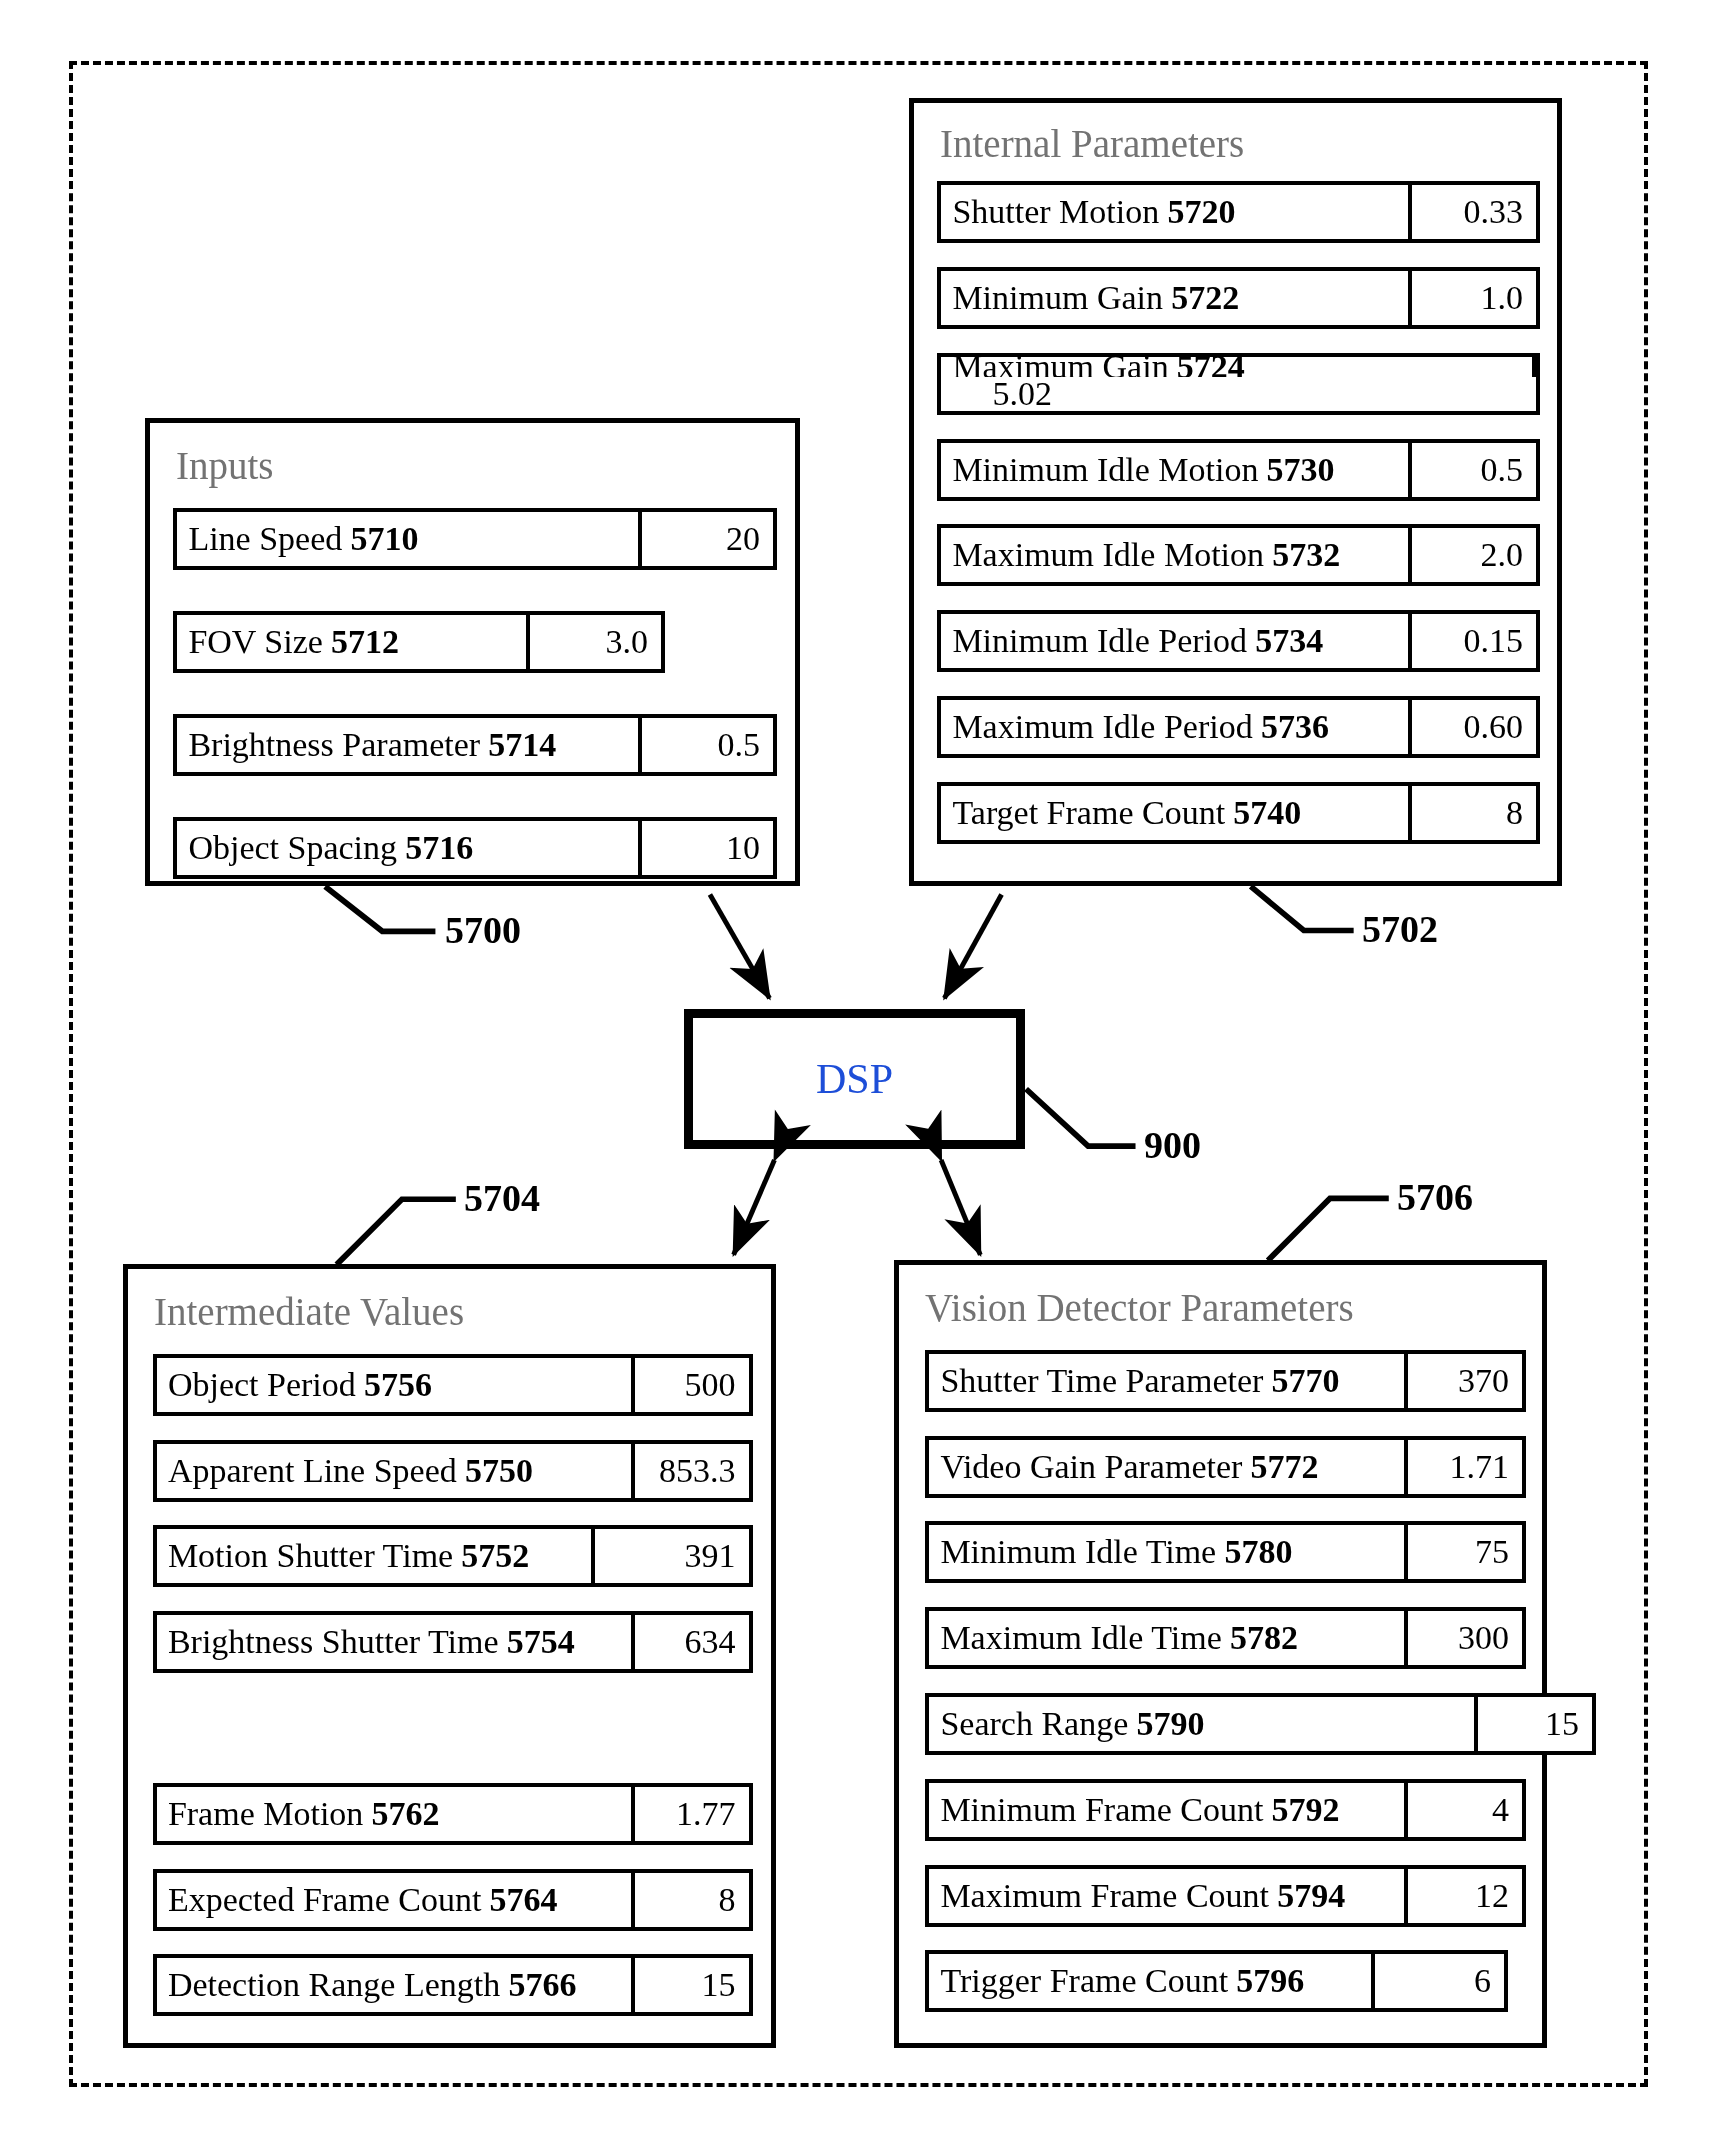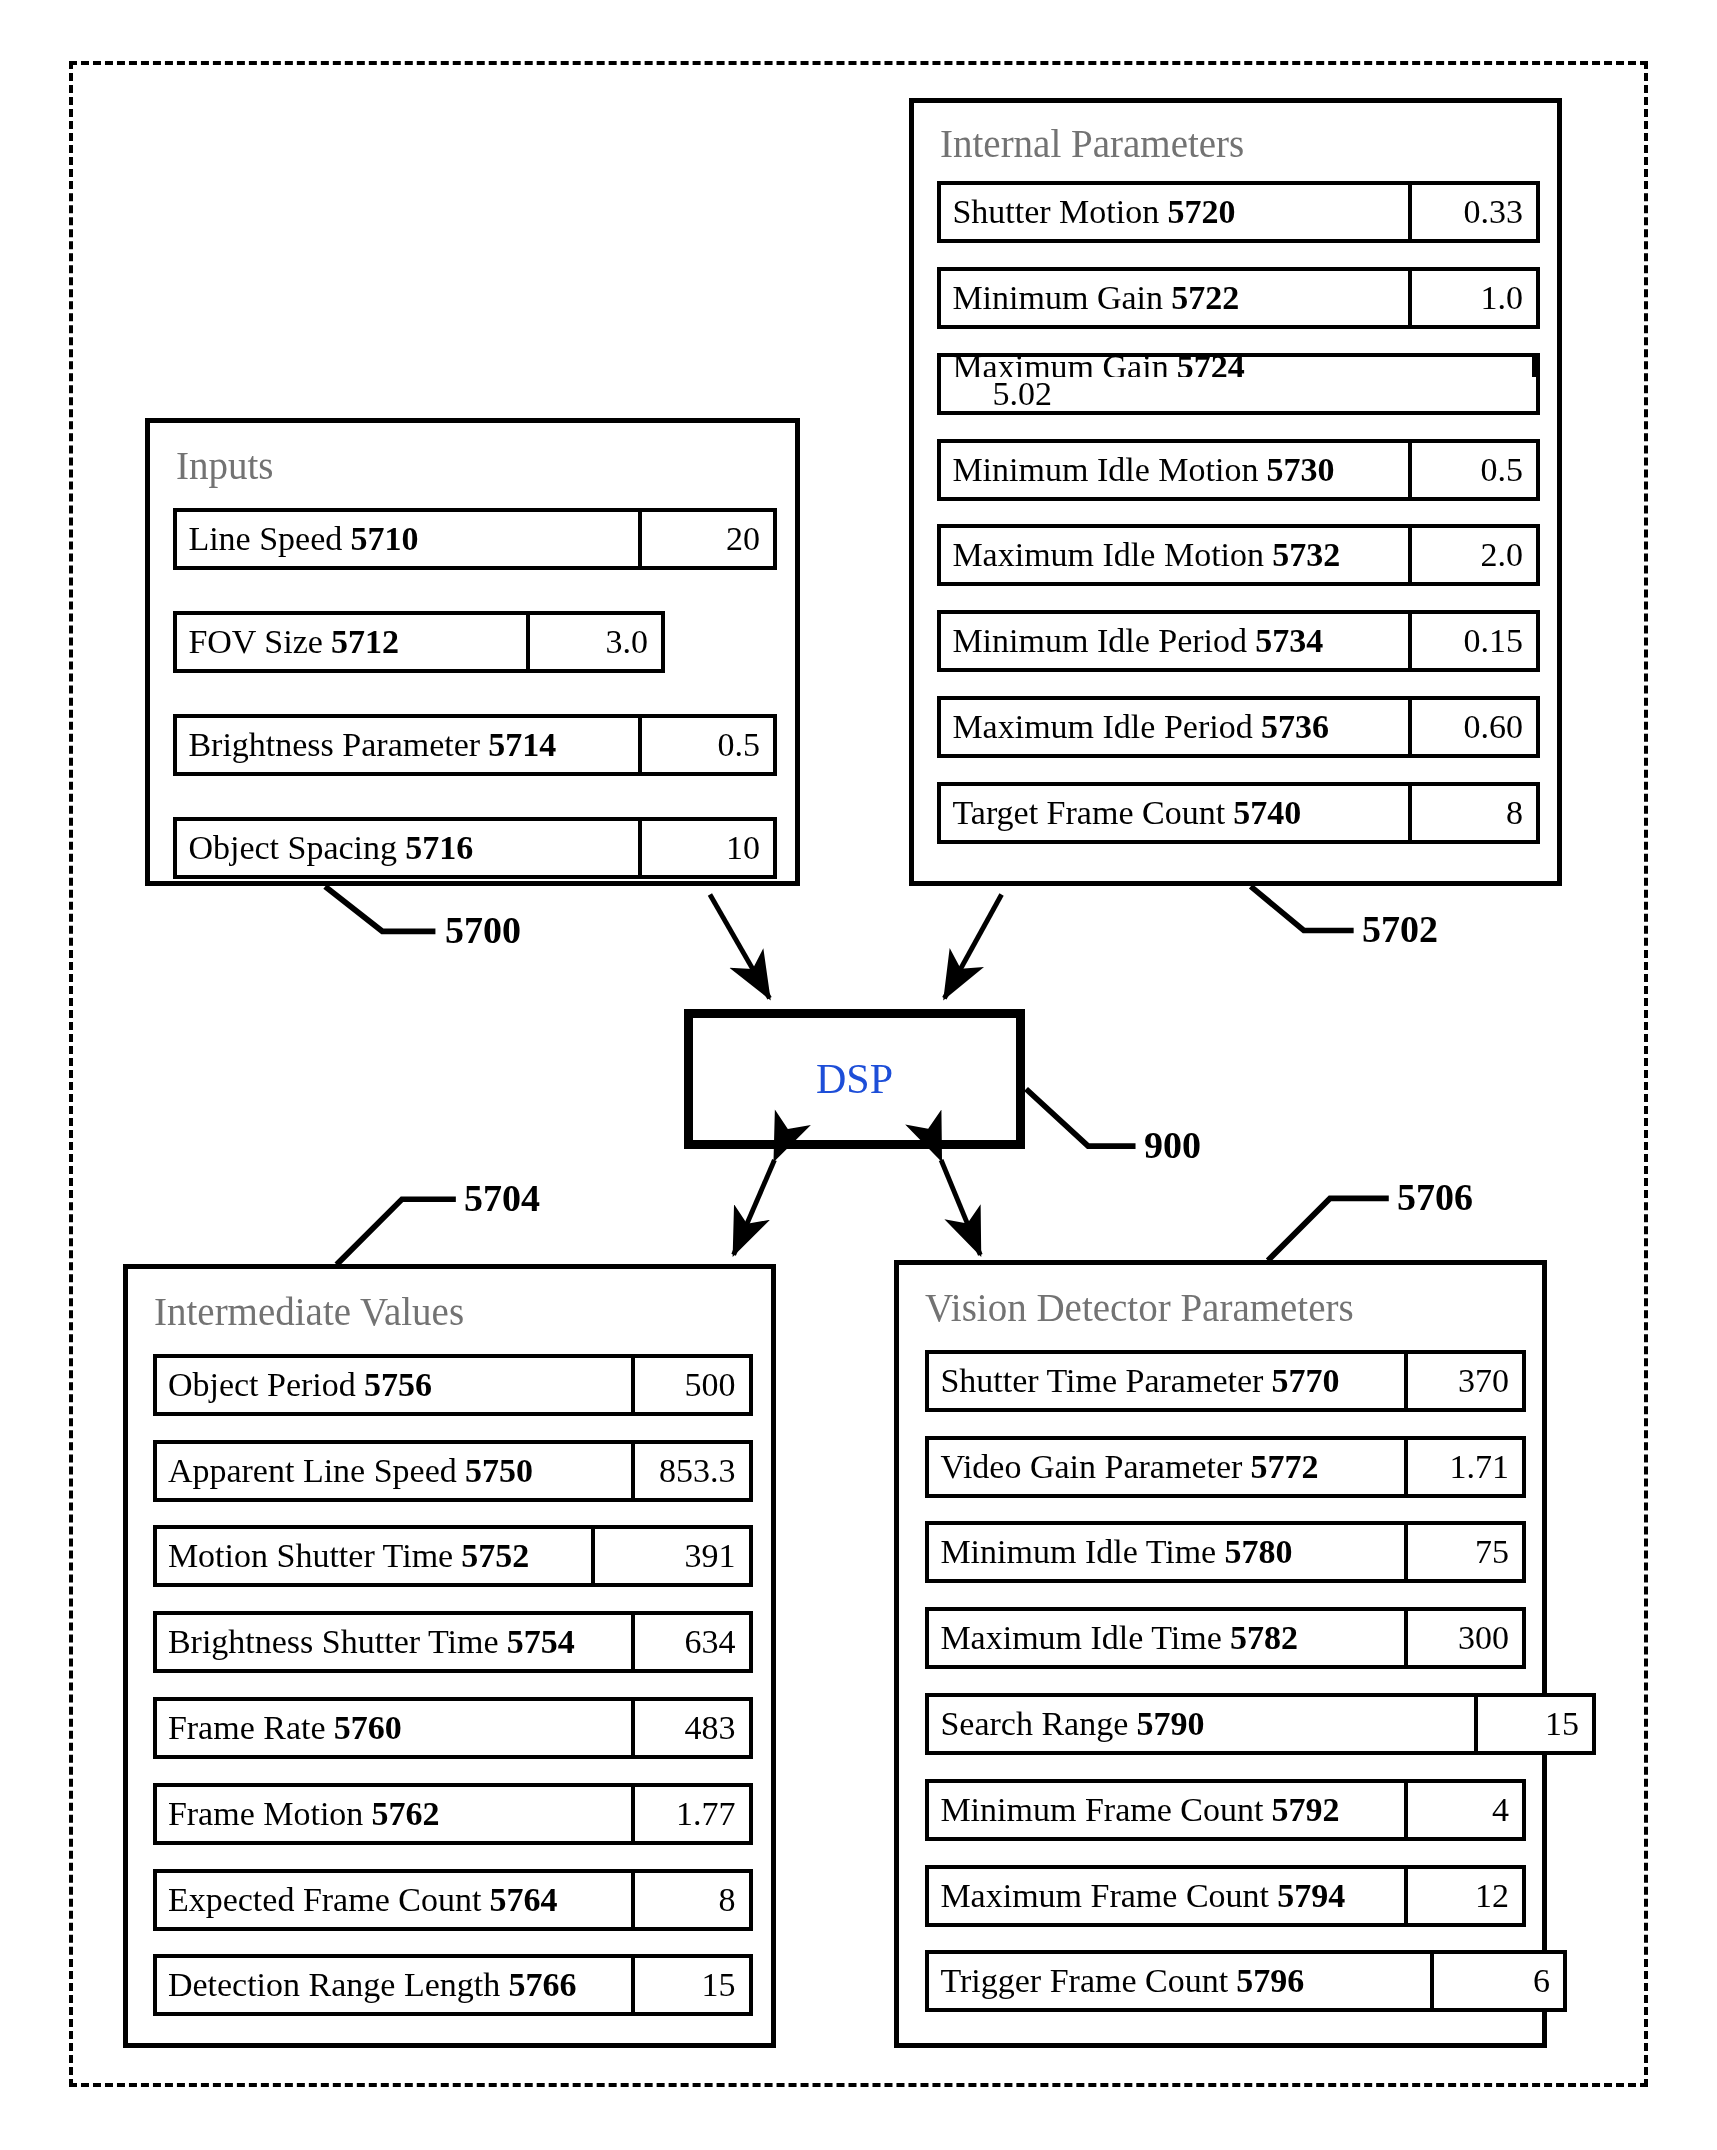--- a/index.html
+++ b/index.html
@@ -240,27 +240,20 @@
         </div>
         <div class="value" style="width: 114px;">391</div>
       </div>
       <div class="row" style="left: 24.5px; top: 342px; width: 600px;">
         <div class="label">
           <span>Brightness Shutter Time</span>
           <b>5754</b>
         </div>
         <div class="value" style="width: 114px;">634</div>
       </div>
-      <div class="row" style="left: 24.5px; top: 428px; width: 600px;">
-        <div class="label">
-          <span>Frame Rate</span>
-          <b>5760</b>
-        </div>
-        <div class="value" style="width: 114px;">483</div>
-      </div>
       <div class="row" style="left: 24.5px; top: 514px; width: 600px;">
         <div class="label">
           <span>Frame Motion</span>
           <b>5762</b>
         </div>
         <div class="value" style="width: 114px;">1.77</div>
       </div>
       <div class="row" style="left: 24.5px; top: 600px; width: 600px;">
         <div class="label">
           <span>Expected Frame Count</span>
@@ -321,21 +314,21 @@
         </div>
         <div class="value" style="width: 114px;">4</div>
       </div>
       <div class="row" style="left: 26px; top: 600px; width: 601px;">
         <div class="label">
           <span>Maximum Frame Count</span>
           <b>5794</b>
         </div>
         <div class="value" style="width: 114px;">12</div>
       </div>
-      <div class="row" style="left: 26px; top: 685px; width: 642px; gap: 15px;">
+      <div class="row" style="left: 26px; top: 685px; width: 583px; gap: 15px;">
         <div class="label">
           <span>Trigger Frame Count</span>
           <b>5796</b>
         </div>
         <div class="value" style="width: 114px;">6</div>
       </div>
     </div>
 
   <div class="dsp-box">
     <span>DSP</span>

